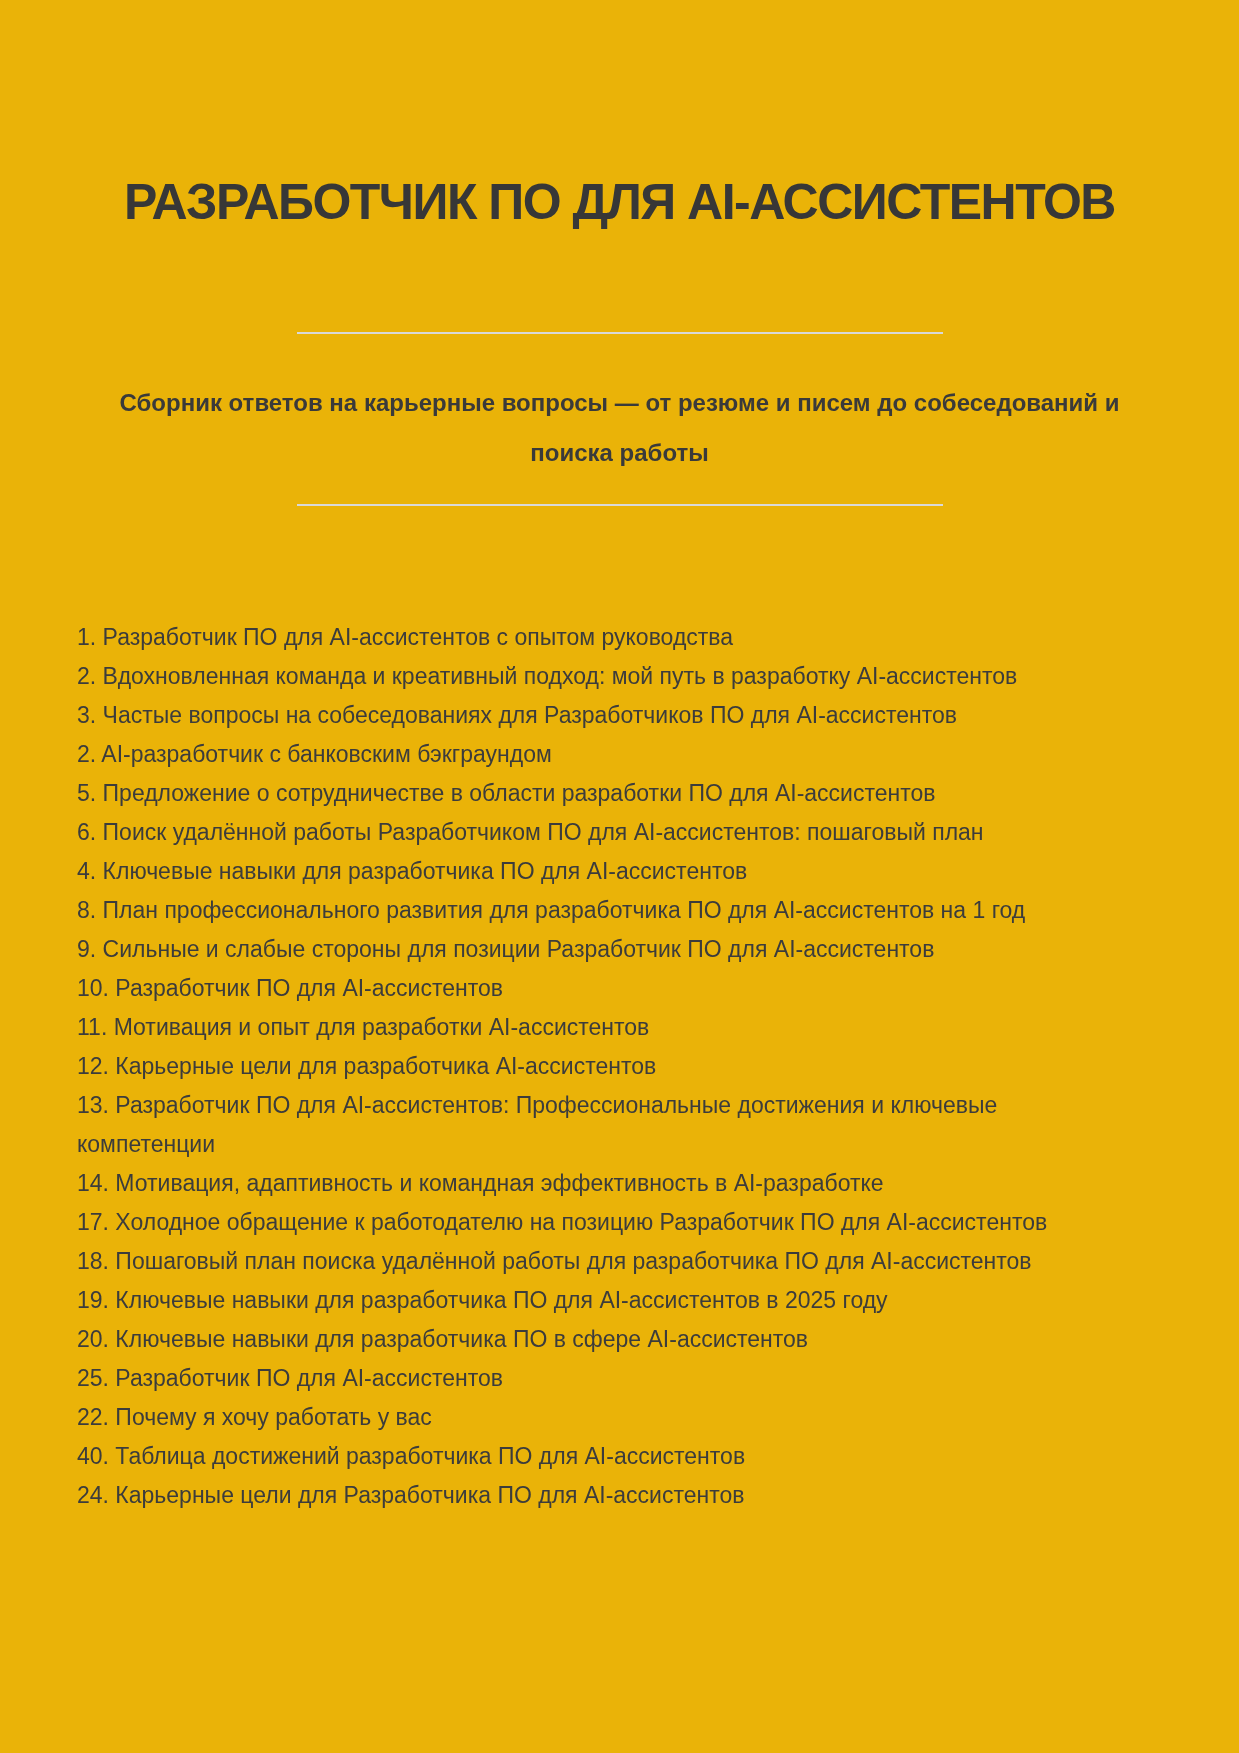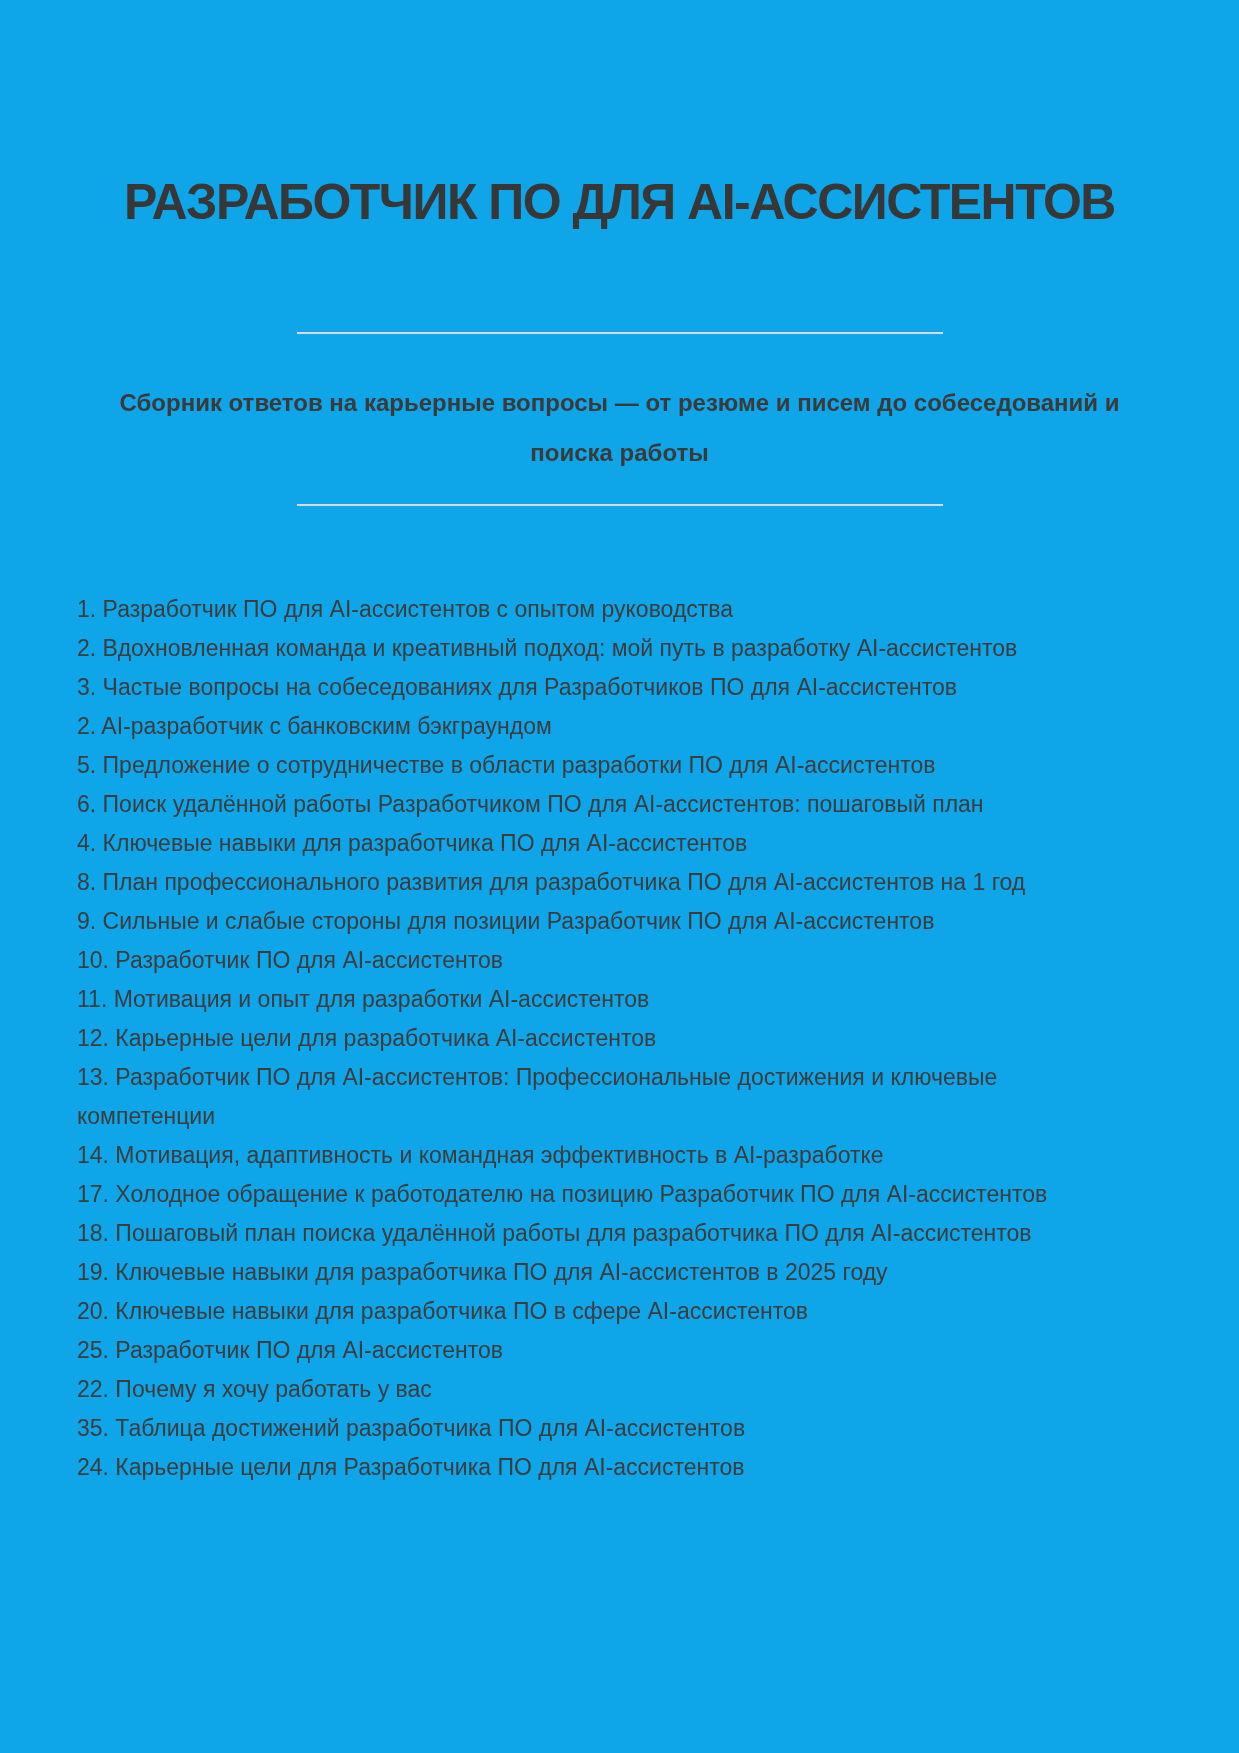--- a/index.html
+++ b/index.html
@@ -5,21 +5,21 @@
   html, body {
     margin: 0;
     padding: 0;
     background: #ffffff;
   }
   .page {
     position: relative;
     width: 1239px;
     height: 1753px;
     margin: 0 auto;
-    background: #0ea5e9;
+    background: #eab308;
     box-sizing: border-box;
     padding: 0 77px;
     overflow: hidden;
     font-family: "Liberation Sans", sans-serif;
     color: #3b3b3b;
   }
   .doc-title {
     margin: 0;
     padding-top: 170px;
     text-align: center;
@@ -44,21 +44,21 @@
   .doc-subtitle {
     margin: 44px auto 0 auto;
     max-width: 1085px;
     text-align: center;
     font-size: 24px;
     line-height: 50px;
     font-weight: 700;
     color: #3a3a3a;
   }
   .toc {
-    margin-top: 84px;
+    margin-top: 112px;
     max-width: 1055px;
     font-size: 23px;
     line-height: 39px;
     font-weight: 400;
     color: #3c3c3c;
     text-align: left;
   }
   .toc-item {
     margin: 0;
     padding: 0;
@@ -90,16 +90,16 @@
       <div class="toc-item">11. Мотивация и опыт для разработки AI-ассистентов</div>
       <div class="toc-item">12. Карьерные цели для разработчика AI-ассистентов</div>
       <div class="toc-item">13. Разработчик ПО для AI-ассистентов: Профессиональные достижения и ключевые компетенции</div>
       <div class="toc-item">14. Мотивация, адаптивность и командная эффективность в AI-разработке</div>
       <div class="toc-item">17. Холодное обращение к работодателю на позицию Разработчик ПО для AI-ассистентов</div>
       <div class="toc-item">18. Пошаговый план поиска удалённой работы для разработчика ПО для AI-ассистентов</div>
       <div class="toc-item">19. Ключевые навыки для разработчика ПО для AI-ассистентов в 2025 году</div>
       <div class="toc-item">20. Ключевые навыки для разработчика ПО в сфере AI-ассистентов</div>
       <div class="toc-item">25. Разработчик ПО для AI-ассистентов</div>
       <div class="toc-item">22. Почему я хочу работать у вас</div>
-      <div class="toc-item">35. Таблица достижений разработчика ПО для AI-ассистентов</div>
+      <div class="toc-item">40. Таблица достижений разработчика ПО для AI-ассистентов</div>
       <div class="toc-item">24. Карьерные цели для Разработчика ПО для AI-ассистентов</div>
     </div>
 </div>
 
 </body></html>

